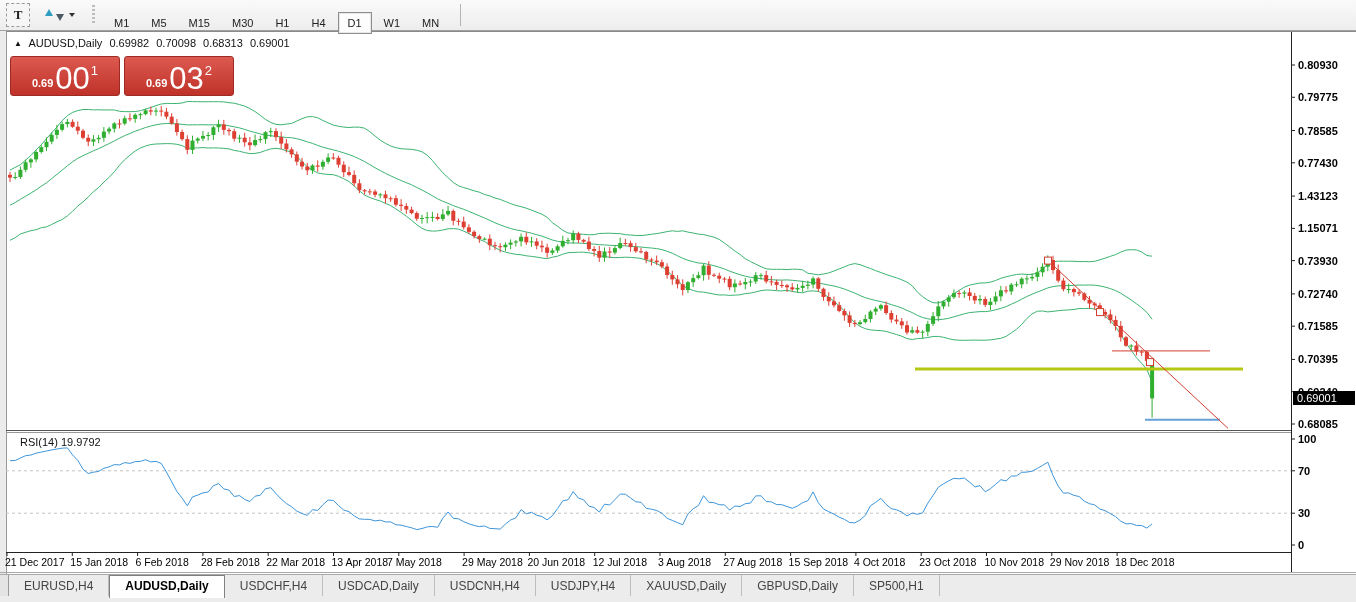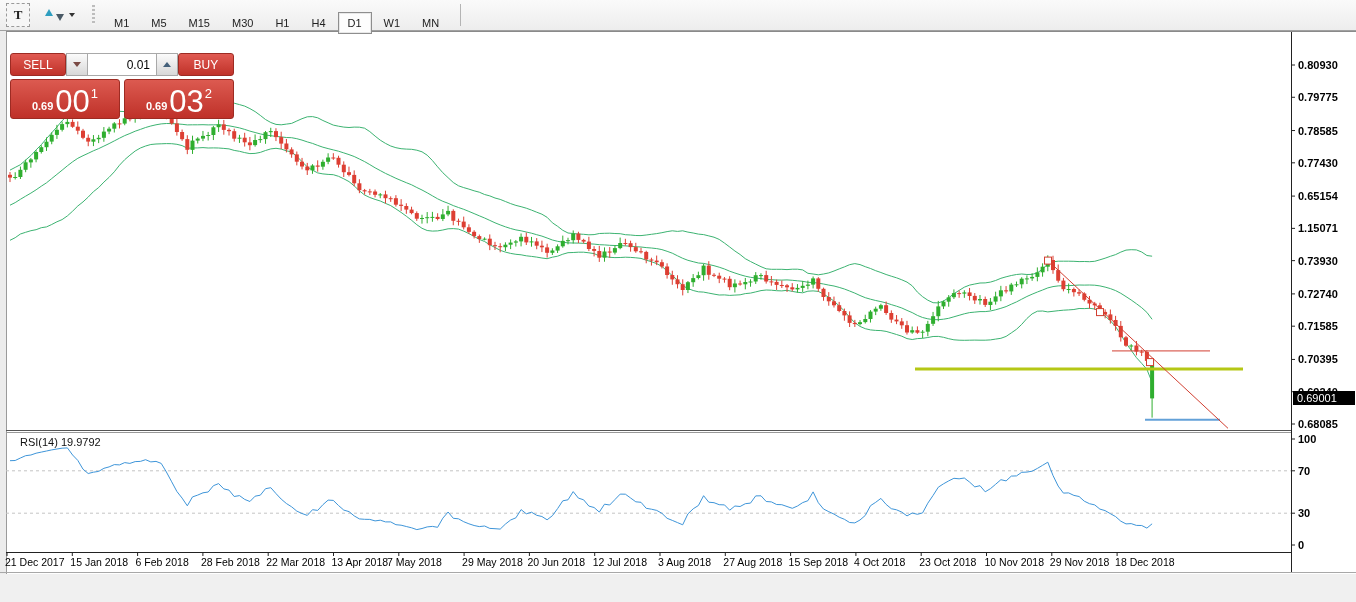--- a/index.html
+++ b/index.html
@@ -578,58 +578,51 @@
       <line x1="660" y1="552" x2="660" y2="556" stroke="#222" stroke-width="1"></line>
       <line x1="725.3" y1="552" x2="725.3" y2="556" stroke="#222" stroke-width="1"></line>
       <line x1="790.5999999999999" y1="552" x2="790.5999999999999" y2="556" stroke="#222" stroke-width="1"></line>
       <line x1="855.9" y1="552" x2="855.9" y2="556" stroke="#222" stroke-width="1"></line>
       <line x1="921.1999999999999" y1="552" x2="921.1999999999999" y2="556" stroke="#222" stroke-width="1"></line>
       <line x1="986.5" y1="552" x2="986.5" y2="556" stroke="#222" stroke-width="1"></line>
       <line x1="1051.8" y1="552" x2="1051.8" y2="556" stroke="#222" stroke-width="1"></line>
       <line x1="1117.1" y1="552" x2="1117.1" y2="556" stroke="#222" stroke-width="1"></line>
     </svg>
 
+  <div class="hdr">
+    <span class="arr">▲</span>
+    <span>AUDUSD,Daily</span>
+    <span>0.69982</span>
+    <span>0.70098</span>
+    <span>0.68313</span>
+    <span>0.69001</span>
+  </div>
 
   <div class="trade-panel">
-    <div class="tp-row1">
-      <div class="sell-btn">
-        <span>SELL</span>
-      </div>
-      <div class="spin">
-        <span class="tri-s-dn"></span>
-      </div>
-      <input class="vol" readonly="" value="0.01" style="">
-      <div class="spin">
-        <span class="tri-s-up"></span>
-      </div>
-      <div class="buy-btn">
-        <span>BUY</span>
-      </div>
-    </div>
     <div class="tp-row2">
       <div class="quote-box">
         <span class="q-prefix">0.69</span>
         <span class="q-big">00</span>
         <span class="q-sup">1</span>
       </div>
       <div class="quote-box">
         <span class="q-prefix">0.69</span>
         <span class="q-big">03</span>
         <span class="q-sup">2</span>
       </div>
     </div>
   </div>
 
   <div class="rsi-label">RSI(14) 19.9792</div>
   <div id="price-axis">
       <div class="axis-label" style="top: 59px;">0.80930</div>
       <div class="axis-label" style="top: 91.2807px;">0.79775</div>
       <div class="axis-label" style="top: 124.54px;">0.78585</div>
       <div class="axis-label" style="top: 156.82px;">0.77430</div>
-      <div class="axis-label" style="top: 190.079px;">0.65154</div>
+      <div class="axis-label" style="top: 190.079px;">1.43123</div>
       <div class="axis-label" style="top: 222.36px;">1.15071</div>
       <div class="axis-label" style="top: 254.64px;">0.73930</div>
       <div class="axis-label" style="top: 287.899px;">0.72740</div>
       <div class="axis-label" style="top: 320.18px;">0.71585</div>
       <div class="axis-label" style="top: 353.439px;">0.70395</div>
       <div class="axis-label" style="top: 385.719px;">0.69240</div>
       <div class="axis-label" style="top: 418px;">0.68085</div>
     </div>
   <div id="rsi-axis">
       <div class="rsi-tick" style="top: 433px;">100</div>
@@ -652,13 +645,25 @@
       <div class="date-label" style="left: 723.3px;">27 Aug 2018</div>
       <div class="date-label" style="left: 788.6px;">15 Sep 2018</div>
       <div class="date-label" style="left: 853.9px;">4 Oct 2018</div>
       <div class="date-label" style="left: 919.2px;">23 Oct 2018</div>
       <div class="date-label" style="left: 984.5px;">10 Nov 2018</div>
       <div class="date-label" style="left: 1049.8px;">29 Nov 2018</div>
       <div class="date-label" style="left: 1115.1px;">18 Dec 2018</div>
     </div>
   <div class="cur-price" style="top: 391.399px;">0.69001</div>
 
+  <div class="tabbar" id="tabbar">
+    <div class="tab-stub"></div>
+  <div class="tab">EURUSD,H4</div>
+      <div class="tab active">AUDUSD,Daily</div>
+      <div class="tab">USDCHF,H4</div>
+      <div class="tab">USDCAD,Daily</div>
+      <div class="tab">USDCNH,H4</div>
+      <div class="tab">USDJPY,H4</div>
+      <div class="tab">XAUUSD,Daily</div>
+      <div class="tab">GBPUSD,Daily</div>
+      <div class="tab">SP500,H1</div>
+    </div>
 </div>
 
 </body></html>

